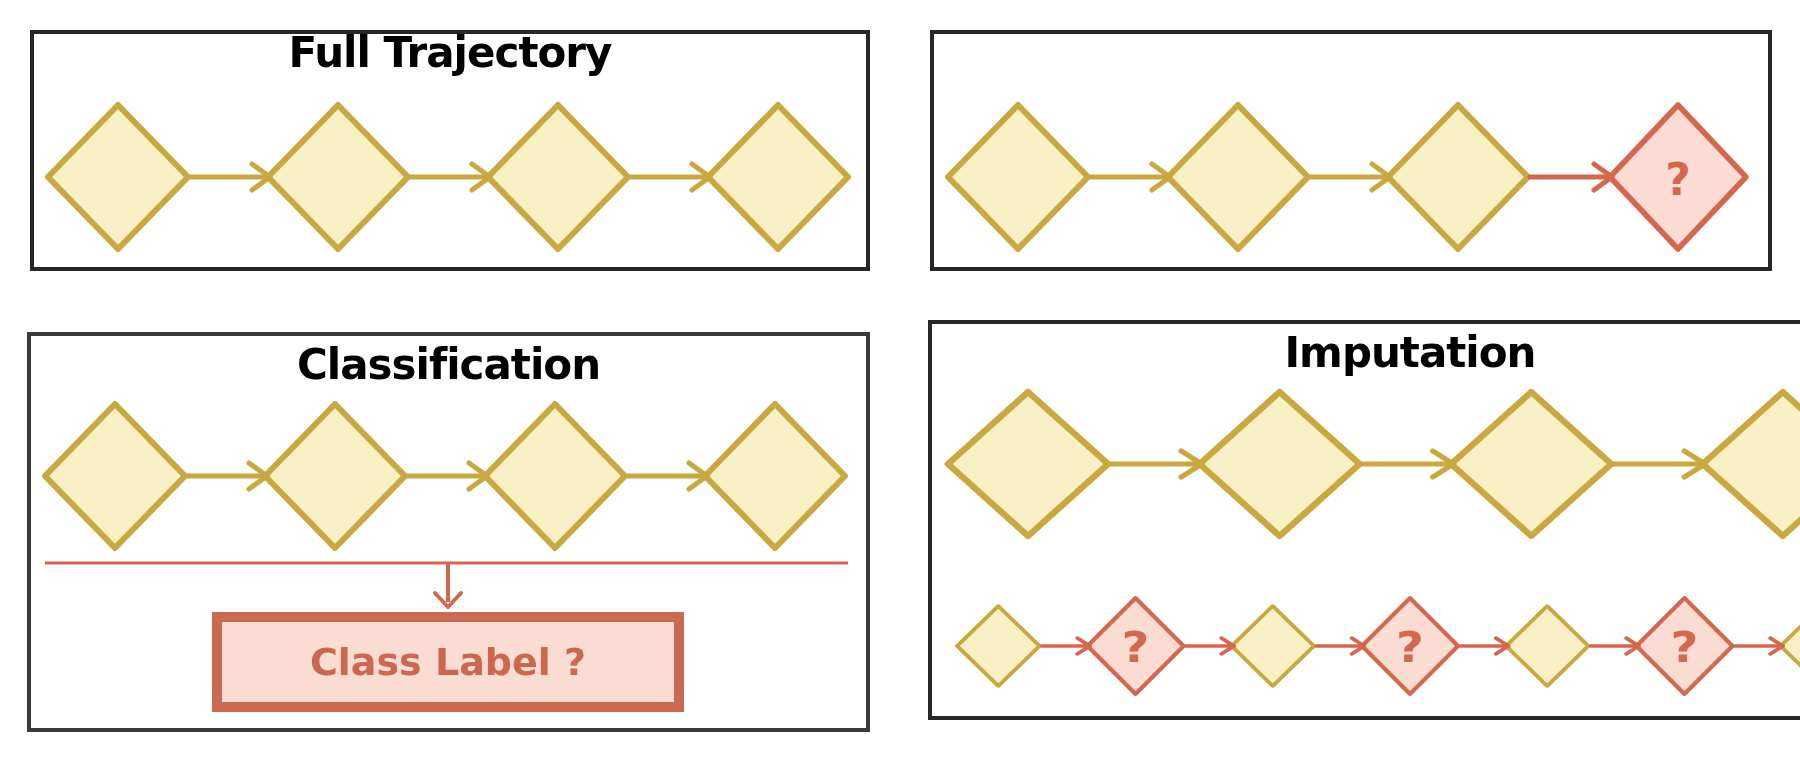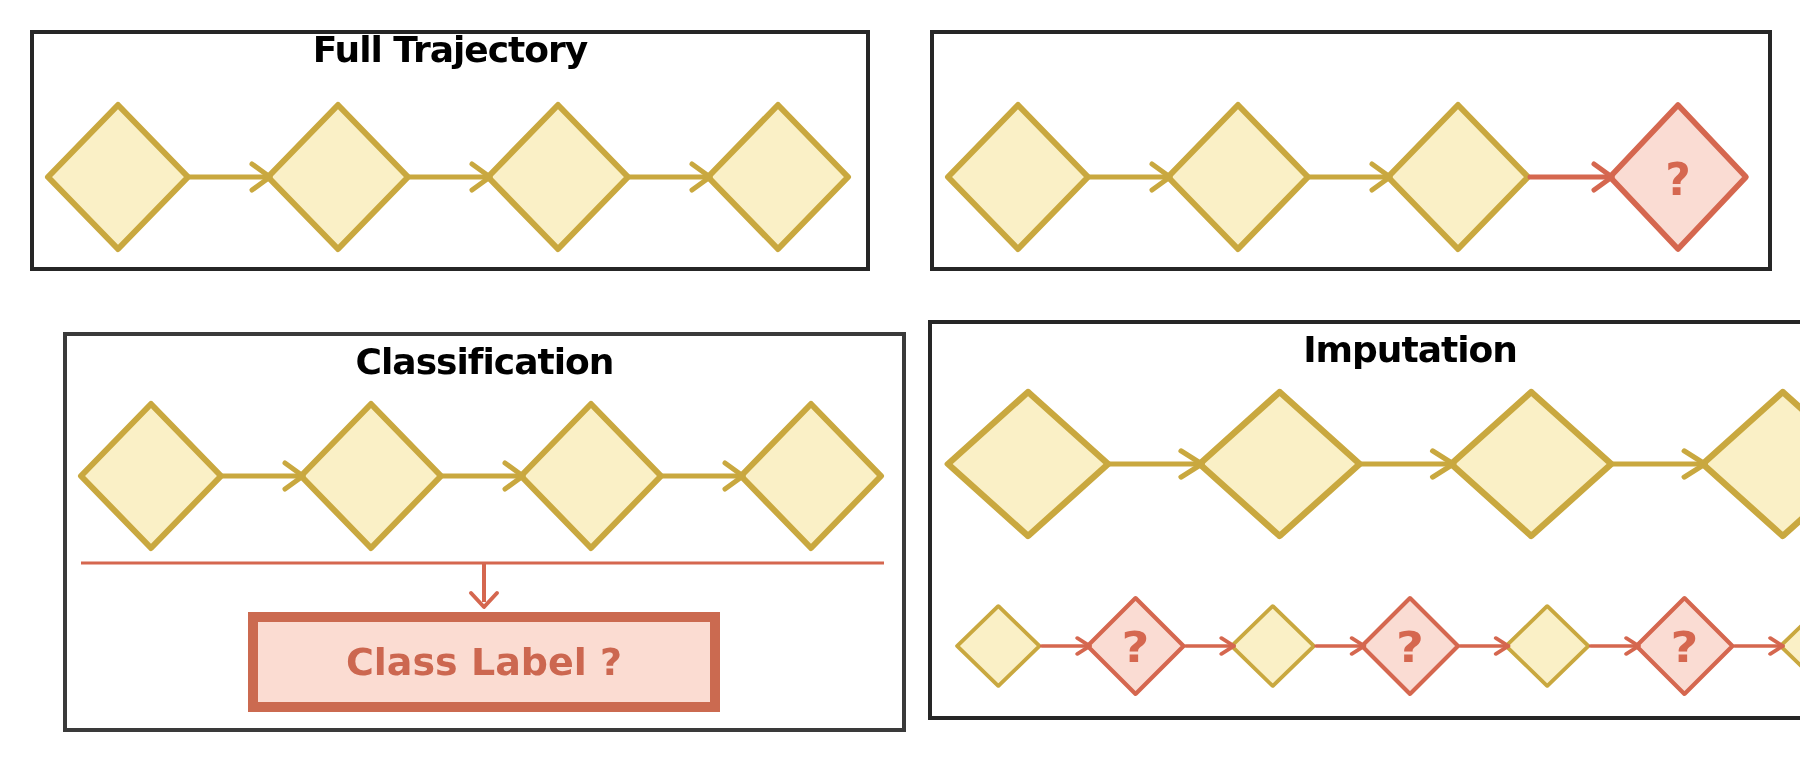--- a/index.html
+++ b/index.html
@@ -1,28 +1,28 @@
 <!DOCTYPE html>
 <html><head>
 <meta charset="utf-8">
 <style>
   html,body{margin:0;padding:0;background:#ffffff;}
   #canvas{position:relative;width:1800px;height:765px;background:#ffffff;overflow:hidden;
           font-family:"DejaVu Sans",sans-serif;}
   .panel{position:absolute;background:#ffffff;border:4px solid #262626;box-sizing:border-box;}
   .panel--classification{border-color:#3a3a3a;}
   .panel-title{position:absolute;left:0;right:0;text-align:center;
-               font-weight:bold;font-size:36px;line-height:1.2;color:#000000;letter-spacing:-1px;}
+               font-weight:bold;font-size:42px;line-height:1.2;color:#000000;letter-spacing:-1px;}
   .panel--top .panel-title{top:-6px;}
   .panel--bottom .panel-title{top:4px;}
   .diagram{position:absolute;left:0;top:0;width:100%;height:100%;display:block;}
   svg text{font-family:"DejaVu Sans",sans-serif;font-weight:bold;}
   #p1{left:30px;top:30px;width:840px;height:241px;}
   #p2{left:930px;top:30px;width:842px;height:241px;}
-  #p3{left:27px;top:332px;width:843px;height:400px;margin-left:36px;}
+  #p3{left:27px;top:332px;width:843px;height:400px;}
   #p4{left:928px;top:320px;width:964px;height:400px;}
 </style>
 </head>
 <body>
 
 <div id="canvas">
 
   <div id="p1" class="panel panel--top">
     <div class="panel-title">Full Trajectory</div>
     <svg class="diagram" viewBox="0 0 832 233" preserveAspectRatio="none">

